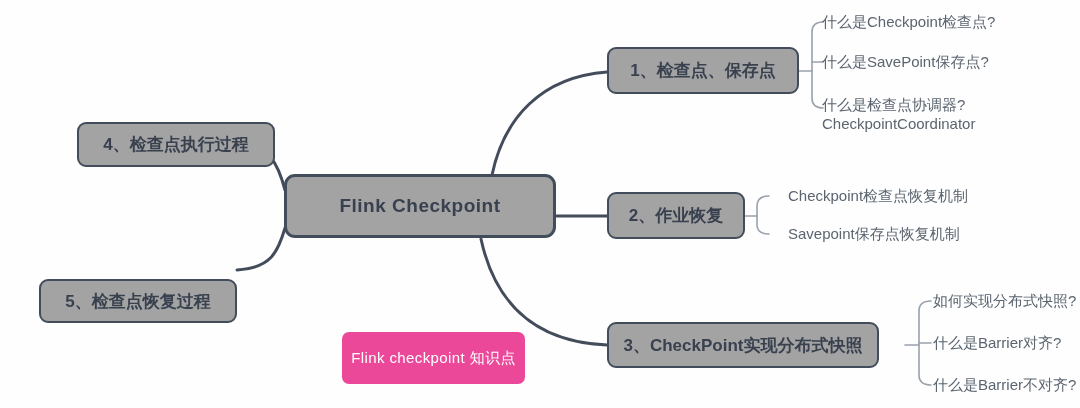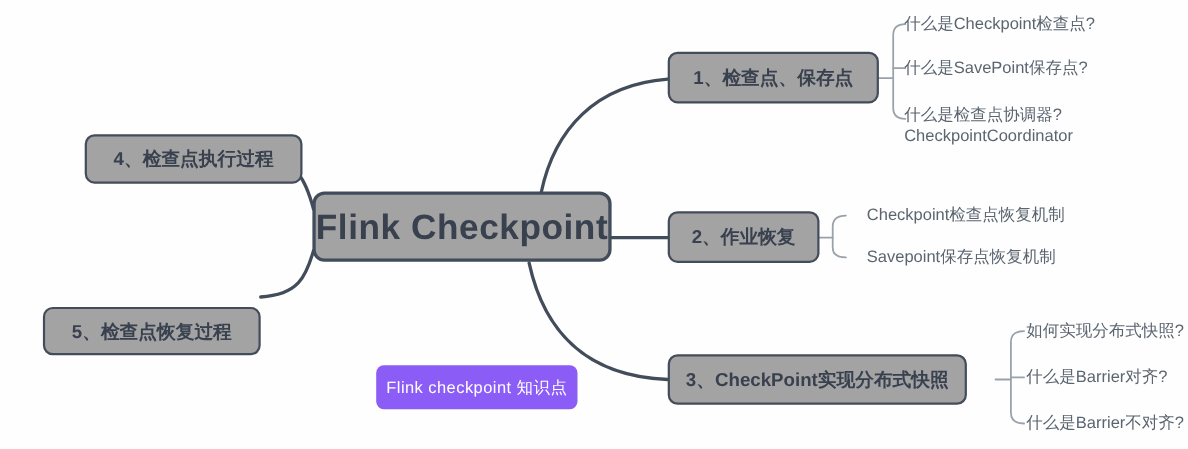--- a/index.html
+++ b/index.html
@@ -48,21 +48,21 @@
     color: #39414f;
     font-weight: bold;
     white-space: nowrap;
     cursor: pointer;
   }
   .node-root {
     left: 284px; top: 174px;
     width: 272px; height: 64px;
     border-width: 3px;
     border-radius: 11px;
-    font-size: 32px;
+    font-size: 19px;
     letter-spacing: 0.5px;
   }
   .node-branch {
     font-size: 17px;
   }
   .node-b1 { left: 607px; top: 47px;  width: 192px; height: 47px; }
   .node-b2 { left: 607px; top: 192px; width: 138px; height: 47px; }
   .node-b3 { left: 607px; top: 322px; width: 272px; height: 46px; }
   .node-b4 { left: 39px;  top: 122px; width: 198px; height: 45px; margin-left: 38px; }
   .node-b5 { left: 39px;  top: 247px; width: 198px; height: 44px; margin-top: 32px; }
@@ -71,22 +71,22 @@
     color: #5b6570;
     font-size: 15px;
     line-height: 20px;
     white-space: nowrap;
     cursor: pointer;
   }
   .leaf-multiline { line-height: 18.5px; }
   .badge {
     position: absolute;
     left: 342px; top: 332px;
-    width: 183px; height: 40px;
-    background: #8b5cf6;
+    width: 183px; height: 52px;
+    background: #ec4899;
     border-radius: 7px;
     color: #ffffff;
     font-size: 15px;
     font-weight: 500;
     letter-spacing: 0.4px;
     display: flex;
     align-items: center;
     justify-content: center;
     white-space: nowrap;
     cursor: pointer;

